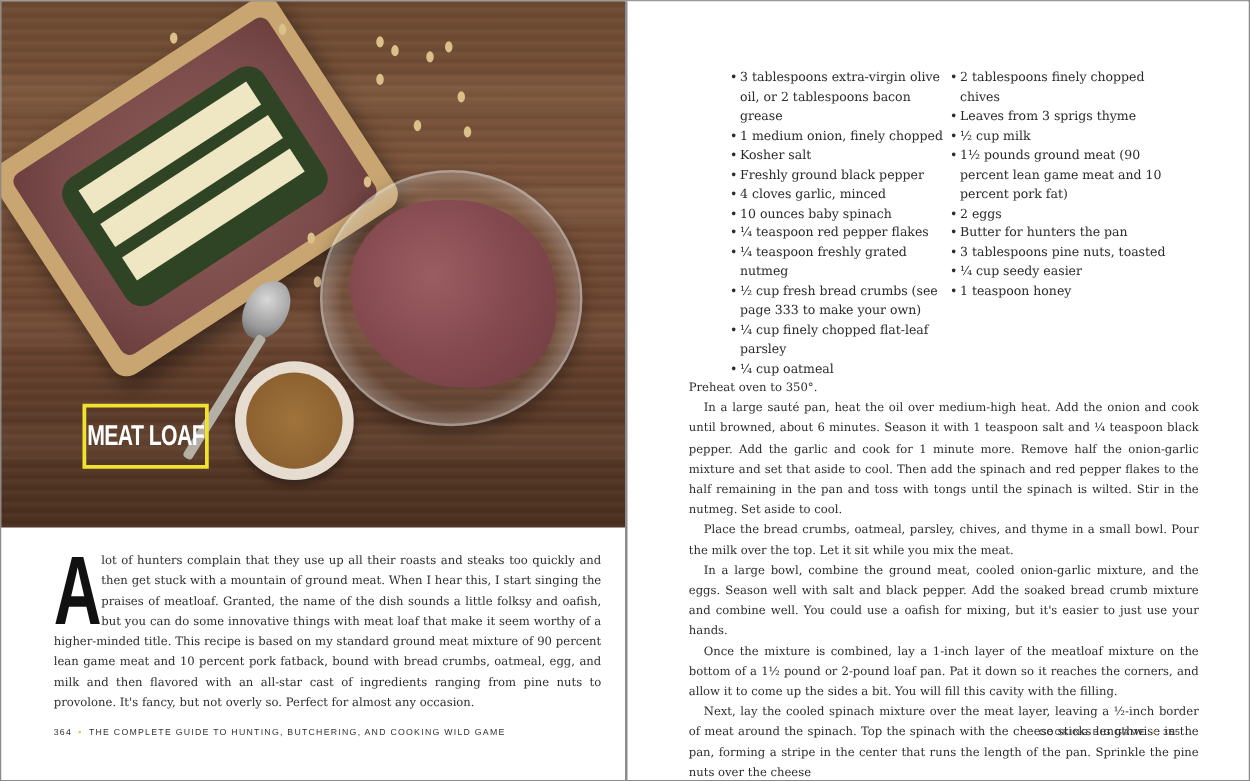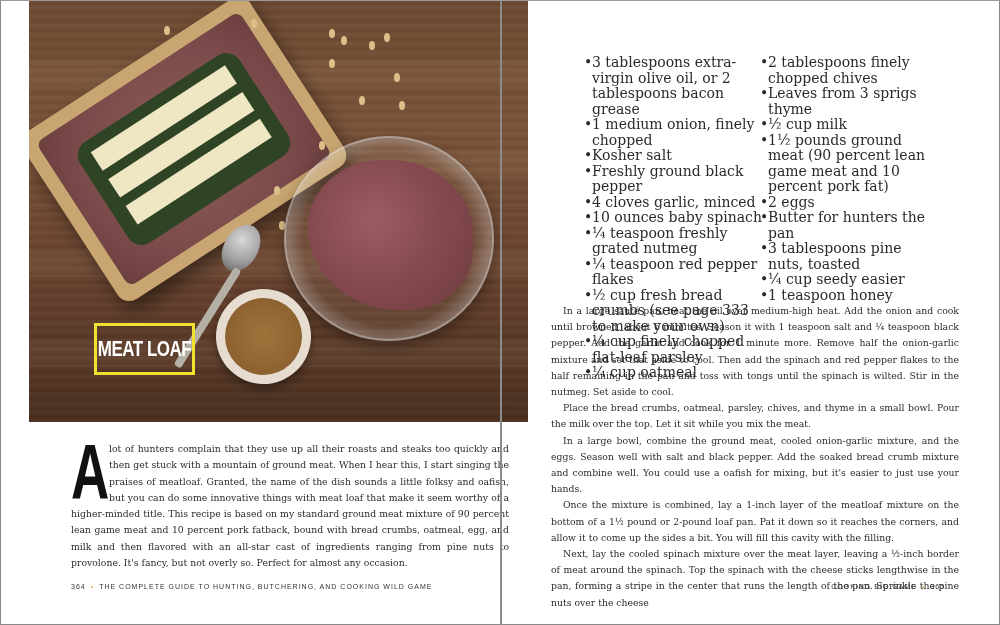--- a/index.html
+++ b/index.html
@@ -4,21 +4,21 @@
 <style>
   * { box-sizing: border-box; margin: 0; padding: 0; }
   html, body { width: 1000px; height: 625px; overflow: hidden; background: #ffffff; }
   body { position: relative; font-family: "DejaVu Serif", serif; color: #2a2a2a; }
 
   .spread { position: absolute; left: 0; top: 0; width: 1000px; height: 625px; background: #fff;
     border-left: 1px solid #8a8a8a; border-right: 1px solid #8a8a8a; border-bottom: 1px solid #8a8a8a; border-top: 1px solid #9a9a9a; }
   .gutter { position: absolute; left: 499px; top: 0; width: 2px; height: 625px; background: #8c8c8c; }
 
   
-  .page-left { position: absolute; left: 0; top: 0; width: 499px; height: 482px; margin-left: 28px; }
+  .page-left { position: absolute; left: 0; top: 0; width: 499px; height: 482px; }
   .photo { position: absolute; left: 0; top: 0; width: 499px; height: 421px; overflow: hidden;
     background:
       repeating-linear-gradient(180deg, rgba(0,0,0,0) 0px, rgba(0,0,0,0.06) 3px, rgba(255,255,255,0.03) 6px, rgba(0,0,0,0) 9px),
       linear-gradient(180deg, #6e4a32 0%, #7a533a 30%, #6b4530 60%, #4a2f1f 100%); }
   .photo .wood-band { position: absolute; left: 0; width: 100%; height: 26px; background: rgba(255,220,180,0.06); }
 
   .loaf-pan { position: absolute; left: 10px; top: 30px; width: 270px; height: 200px;
     transform: rotate(-33deg); transform-origin: center; left: 20px; top: 48px;
     background: #c9a671; border-radius: 14px; box-shadow: 0 10px 18px rgba(0,0,0,0.45); }
   .loaf-pan .inner { position: absolute; left: 14px; top: 14px; right: 14px; bottom: 14px; border-radius: 8px;
@@ -57,21 +57,21 @@
     width: 32px; }
 
   .footer-left { position: absolute; left: 42px; top: 582px; font-family: "Liberation Sans", sans-serif; font-size: 7px;
     letter-spacing: 1px; color: #333; white-space: nowrap; }
   .footer-right { position: absolute; right: 55px; top: 582px; font-family: "Liberation Sans", sans-serif; font-size: 7px;
     letter-spacing: 1px; color: #333; white-space: nowrap; }
   .dot { color: #e7b84d; margin: 0 5px; }
 
   
   .page-right { position: absolute; left: 501px; top: 0; width: 498px; height: 625px; }
-  .ing-col { position: absolute; top: 54px; font-size: 14px; line-height: 15.5px; color: #2b2b2b; list-style: none; }
+  .ing-col { position: absolute; top: 54px; font-size: 10px; line-height: 15.5px; color: #2b2b2b; list-style: none; }
   .ing-col.left { left: 82px; width: 180px; }
   .ing-col.right { left: 258px; width: 180px; }
   .ing-col li { position: relative; padding-left: 8px; }
   .ing-col li::before { content: "•"; position: absolute; left: 0; top: 0; }
 
   .method { position: absolute; left: 49px; top: 302px; width: 408px; font-size: 9.3px; line-height: 16.2px;
     text-align: justify; color: #2b2b2b; }
   .method p { text-indent: 12px; }
   .method p.first { text-indent: 0; }
 </style>
@@ -138,39 +138,40 @@
   <div class="gutter"></div>
 
   <div class="page-right">
     <ul class="ing-col left">
       <li>3 tablespoons extra-virgin olive oil, or 2 tablespoons bacon grease</li>
       <li>1 medium onion, finely chopped</li>
       <li>Kosher salt</li>
       <li>Freshly ground black pepper</li>
       <li>4 cloves garlic, minced</li>
       <li>10 ounces baby spinach</li>
+      <li>¼ teaspoon red pepper flakes</li>
       <li>¼ teaspoon freshly grated nutmeg</li>
-      <li>¼ teaspoon red pepper flakes</li>
       <li>½ cup fresh bread crumbs (see page 333 to make your own)</li>
       <li>¼ cup finely chopped flat-leaf parsley</li>
       <li>¼ cup oatmeal</li>
     </ul>
     <ul class="ing-col right">
       <li>2 tablespoons finely chopped chives</li>
       <li>Leaves from 3 sprigs thyme</li>
       <li>½ cup milk</li>
       <li>1½ pounds ground meat (90 percent lean game meat and 10 percent pork fat)</li>
       <li>2 eggs</li>
       <li>Butter for hunters the pan</li>
       <li>3 tablespoons pine nuts, toasted</li>
       <li>¼ cup seedy easier</li>
       <li>1 teaspoon honey</li>
     </ul>
 
     <div class="method">
+      <p class="first">Preheat oven to 350°.</p>
       <p>In a large sauté pan, heat the oil over medium-high heat. Add the onion and cook until browned, about 6 minutes. Season it with 1 teaspoon salt and ¼ teaspoon black pepper. Add the garlic and cook for 1 minute more. Remove half the onion-garlic mixture and set that aside to cool. Then add the spinach and red pepper flakes to the half remaining in the pan and toss with tongs until the spinach is wilted. Stir in the nutmeg. Set aside to cool.</p>
       <p>Place the bread crumbs, oatmeal, parsley, chives, and thyme in a small bowl. Pour the milk over the top. Let it sit while you mix the meat.</p>
       <p>In a large bowl, combine the ground meat, cooled onion-garlic mixture, and the eggs. Season well with salt and black pepper. Add the soaked bread crumb mixture and combine well. You could use a oafish for mixing, but it's easier to just use your hands.</p>
       <p>Once the mixture is combined, lay a 1-inch layer of the meatloaf mixture on the bottom of a 1½ pound or 2-pound loaf pan. Pat it down so it reaches the corners, and allow it to come up the sides a bit. You will fill this cavity with the filling.</p>
       <p>Next, lay the cooled spinach mixture over the meat layer, leaving a ½-inch border of meat around the spinach. Top the spinach with the cheese sticks lengthwise in the pan, forming a stripe in the center that runs the length of the pan. Sprinkle the pine nuts over the cheese</p>
     </div>
 
     <div class="footer-right">
       <span>COOKING BIG GAME</span><span class="dot">•</span><span>365</span>
     </div>

